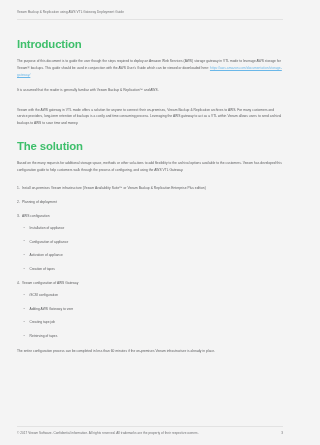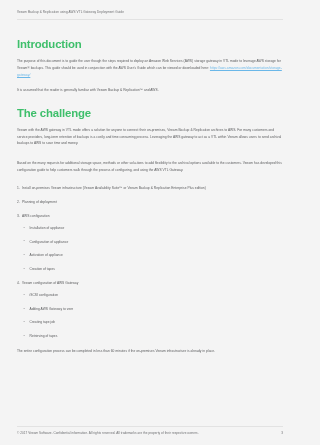--- a/index.html
+++ b/index.html
@@ -180,26 +180,26 @@
     <h1 class="section-title tight-top">Introduction</h1>
 
     <p class="body-text"><span>The purpose of this document is to guide the user though the steps required to deploy an Amazon Web Services (AWS) storage gateway in VTL mode to leverage AWS storage for Veeam® backups. This guide should be used in conjunction with the AWS User's Guide which can be viewed or downloaded here: </span><a class="inline-link" href="#">https://aws.amazon.com/documentation/storage-gateway/</a></p>
 
     <div class="spacer-md"></div>
 
     <p class="body-text">It is assumed that the reader is generally familiar with Veeam Backup &amp; Replication™ and AWS.</p>
 
     <div class="spacer-lg"></div>
 
-    <h1 class="section-title">The challenge</h1>
 
     <p class="body-text">Veeam with the AWS gateway in VTL mode offers a solution for anyone to connect their on-premises, Veeam Backup &amp; Replication archives to AWS. For many customers and service providers, long-term retention of backups is a costly and time consuming process. Leveraging the AWS gateway to act as a VTL within Veeam allows users to send archival backups to AWS to save time and money.</p>
 
     <div class="spacer-lg"></div>
 
+    <h1 class="section-title">The solution</h1>
 
     <p class="body-text">Based on the many requests for additional storage space, methods or other solu-tions to add flexibility to the archival options available to the customers. Veeam has developed this configuration guide to help customers walk through the process of configuring, and using the AWS VTL Gateway.</p>
 
     <div class="spacer-lg"></div>
 
 
     <ol class="step-list">
 
       <li class="step-item">
         <span class="step-num">1.</span><span>Install on-premises Veeam infrastructure (Veeam Availability Suite™ or Veeam Backup &amp; Replication Enterprise Plus edition)</span>

